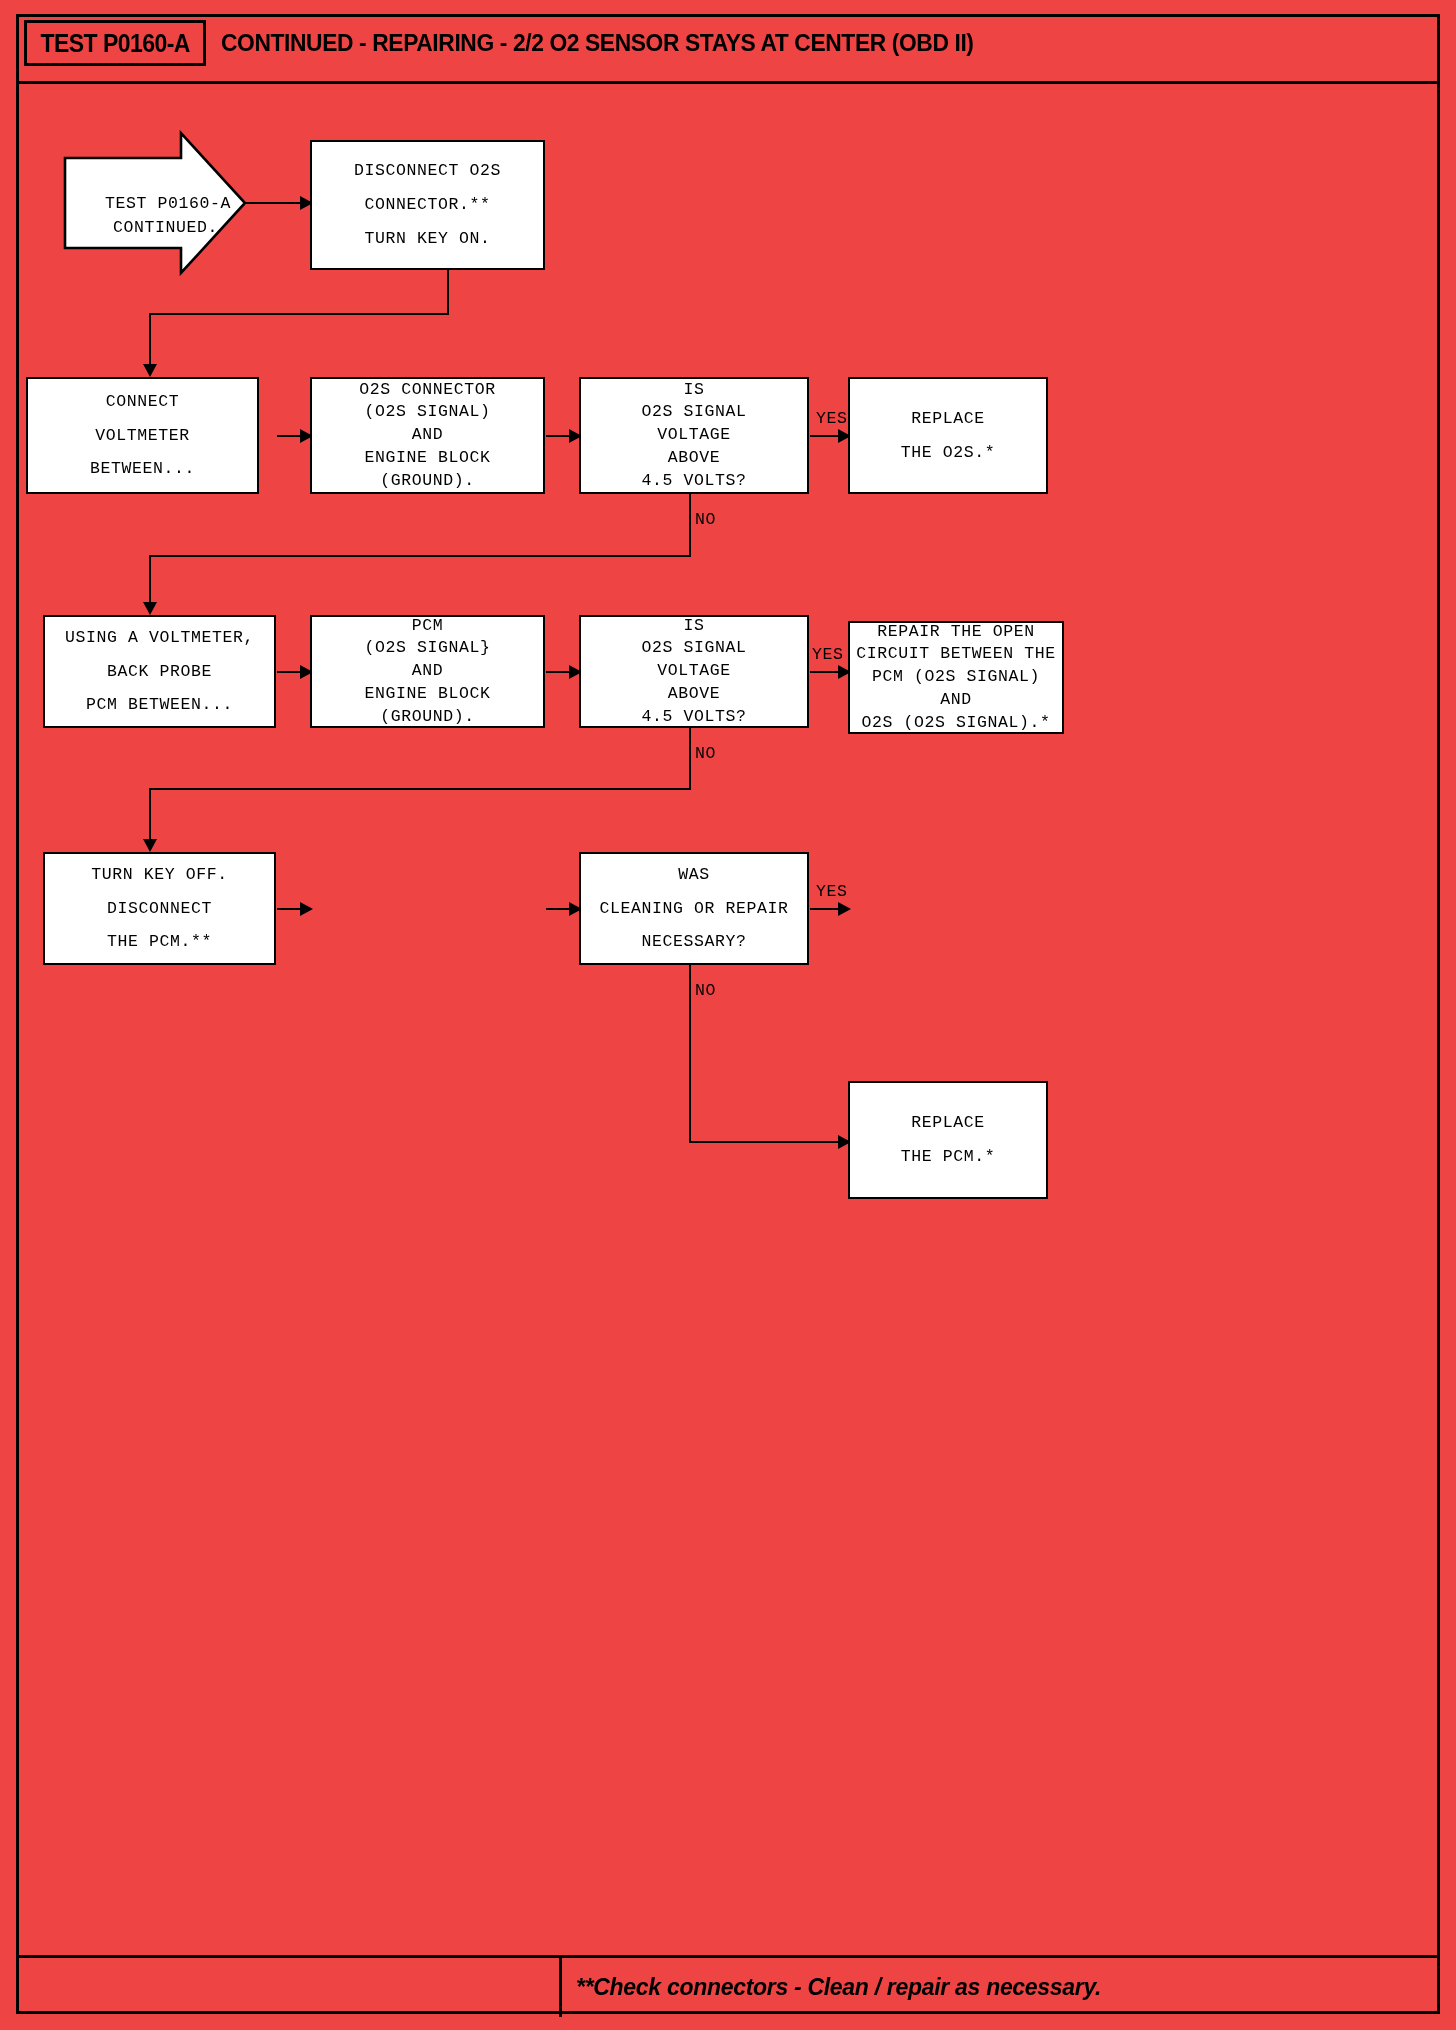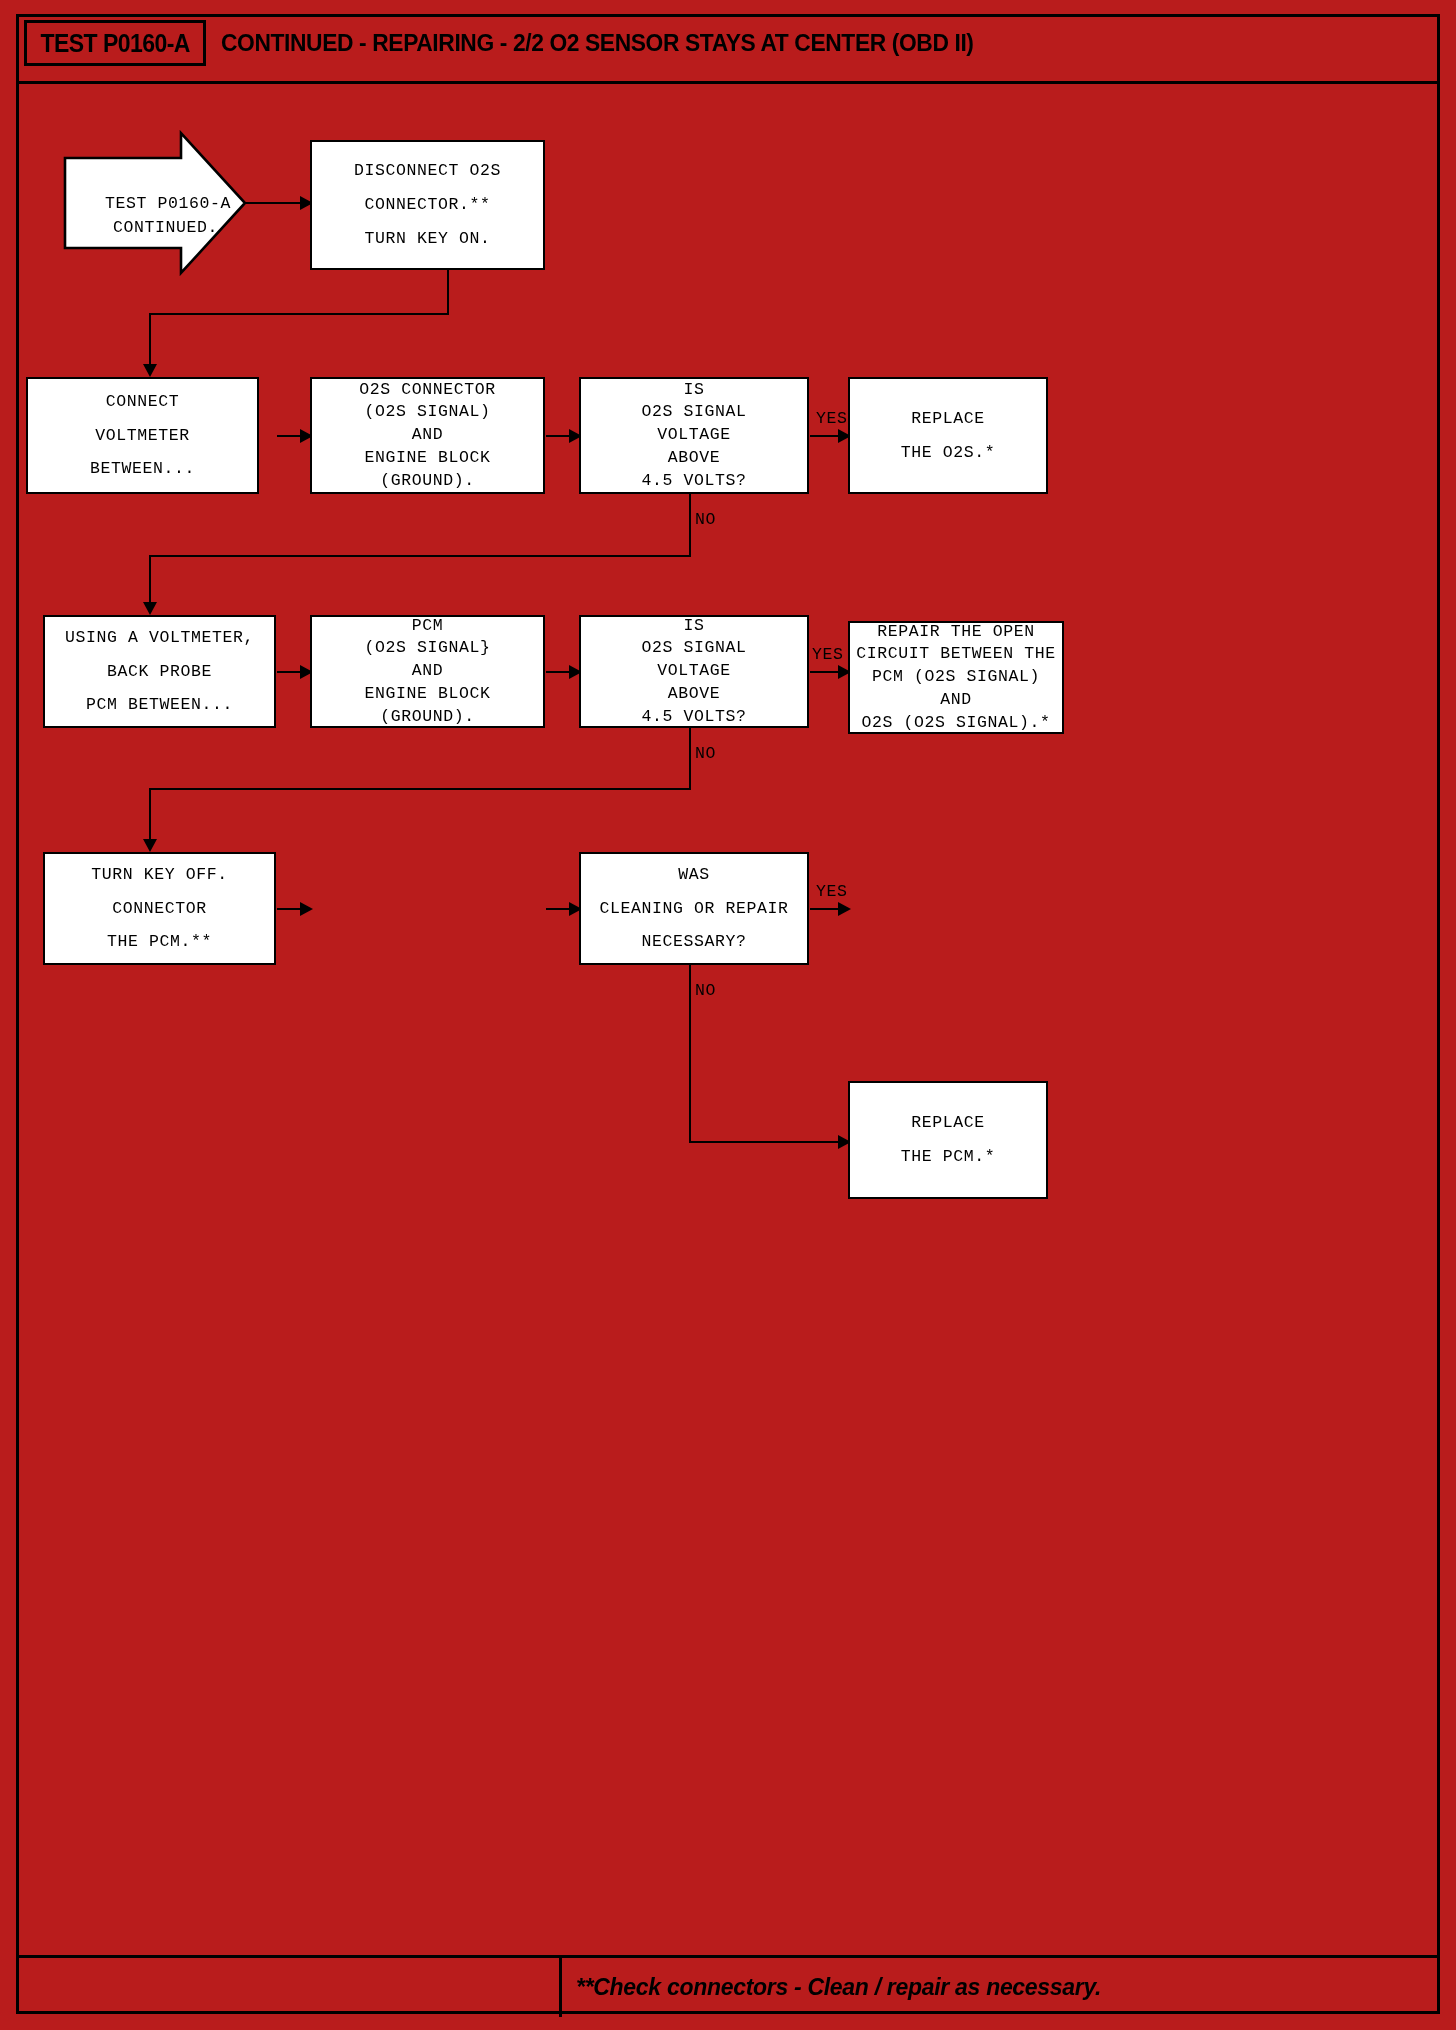--- a/index.html
+++ b/index.html
@@ -7,21 +7,21 @@
     padding: 0;
     background: #ffffff;
   }
   body {
     font-family: "Liberation Sans", sans-serif;
   }
   #page {
     position: relative;
     width: 1456px;
     height: 2030px;
-    background: #b91c1c;
+    background: #ef4444;
     overflow: hidden;
   }
 
   
   .outer-frame {
     position: absolute;
     left: 16px;
     top: 14px;
     width: 1424px;
     height: 2000px;
@@ -303,21 +303,21 @@
   </div>
 
   <div class="ln-v" style="left:689px; top:728px; height:62px;"></div>
   <div class="edge-label" style="left:695px; top:744px;">NO</div>
   <div class="ln-h" style="left:149px; top:788px; width:542px;"></div>
   <div class="ln-v" style="left:149px; top:788px; height:62px;"></div>
   <div class="arrowhead arrow-down" style="left:143px; top:839px;"></div>
 
   <div class="fbox loose" style="left:43px; top:852px; width:233px; height:113px;">
     <span class="ln">TURN KEY OFF.</span>
-    <span class="ln">CONNECTOR</span>
+    <span class="ln">DISCONNECT</span>
     <span class="ln">THE PCM.**</span>
   </div>
 
   <div class="ln-h" style="left:277px; top:908px; width:30px;"></div>
   <div class="arrowhead arrow-right" style="left:300px; top:902px;"></div>
 
 
   <div class="ln-h" style="left:546px; top:908px; width:30px;"></div>
   <div class="arrowhead arrow-right" style="left:569px; top:902px;"></div>
 

